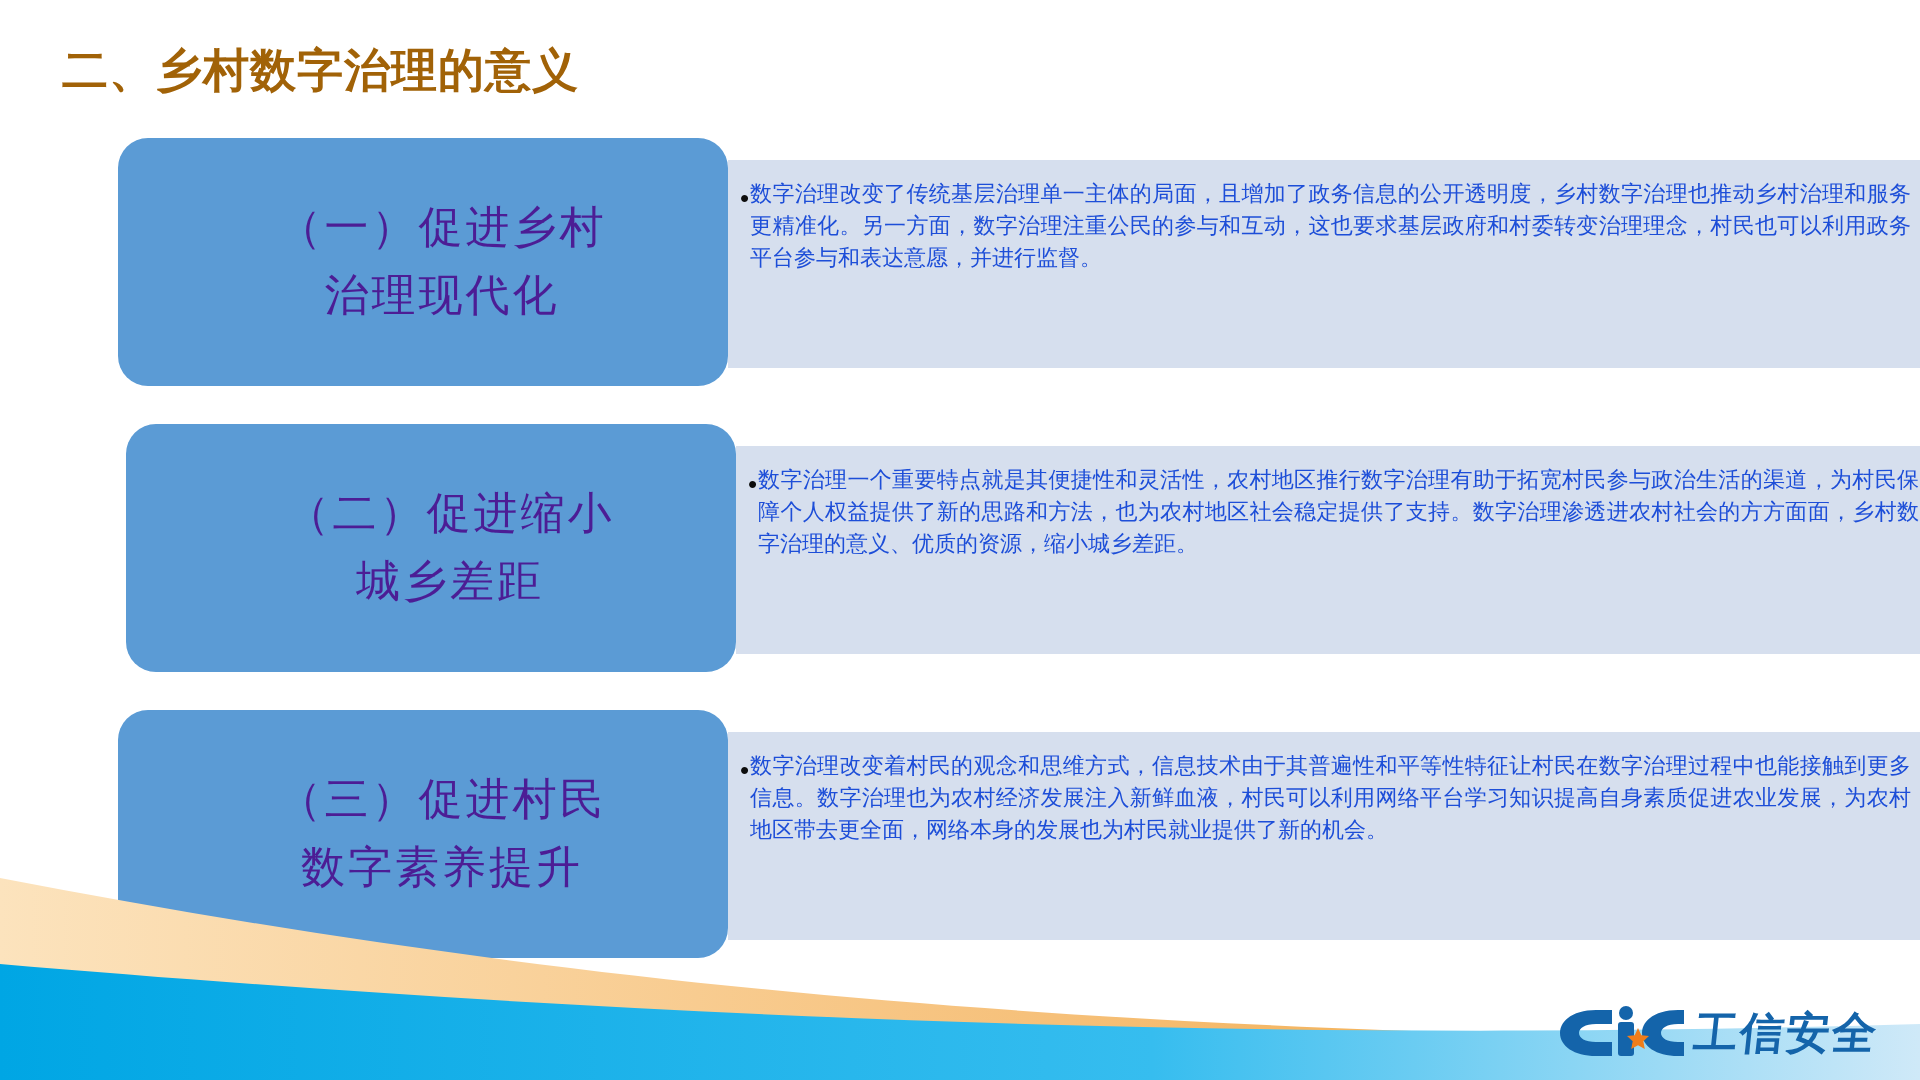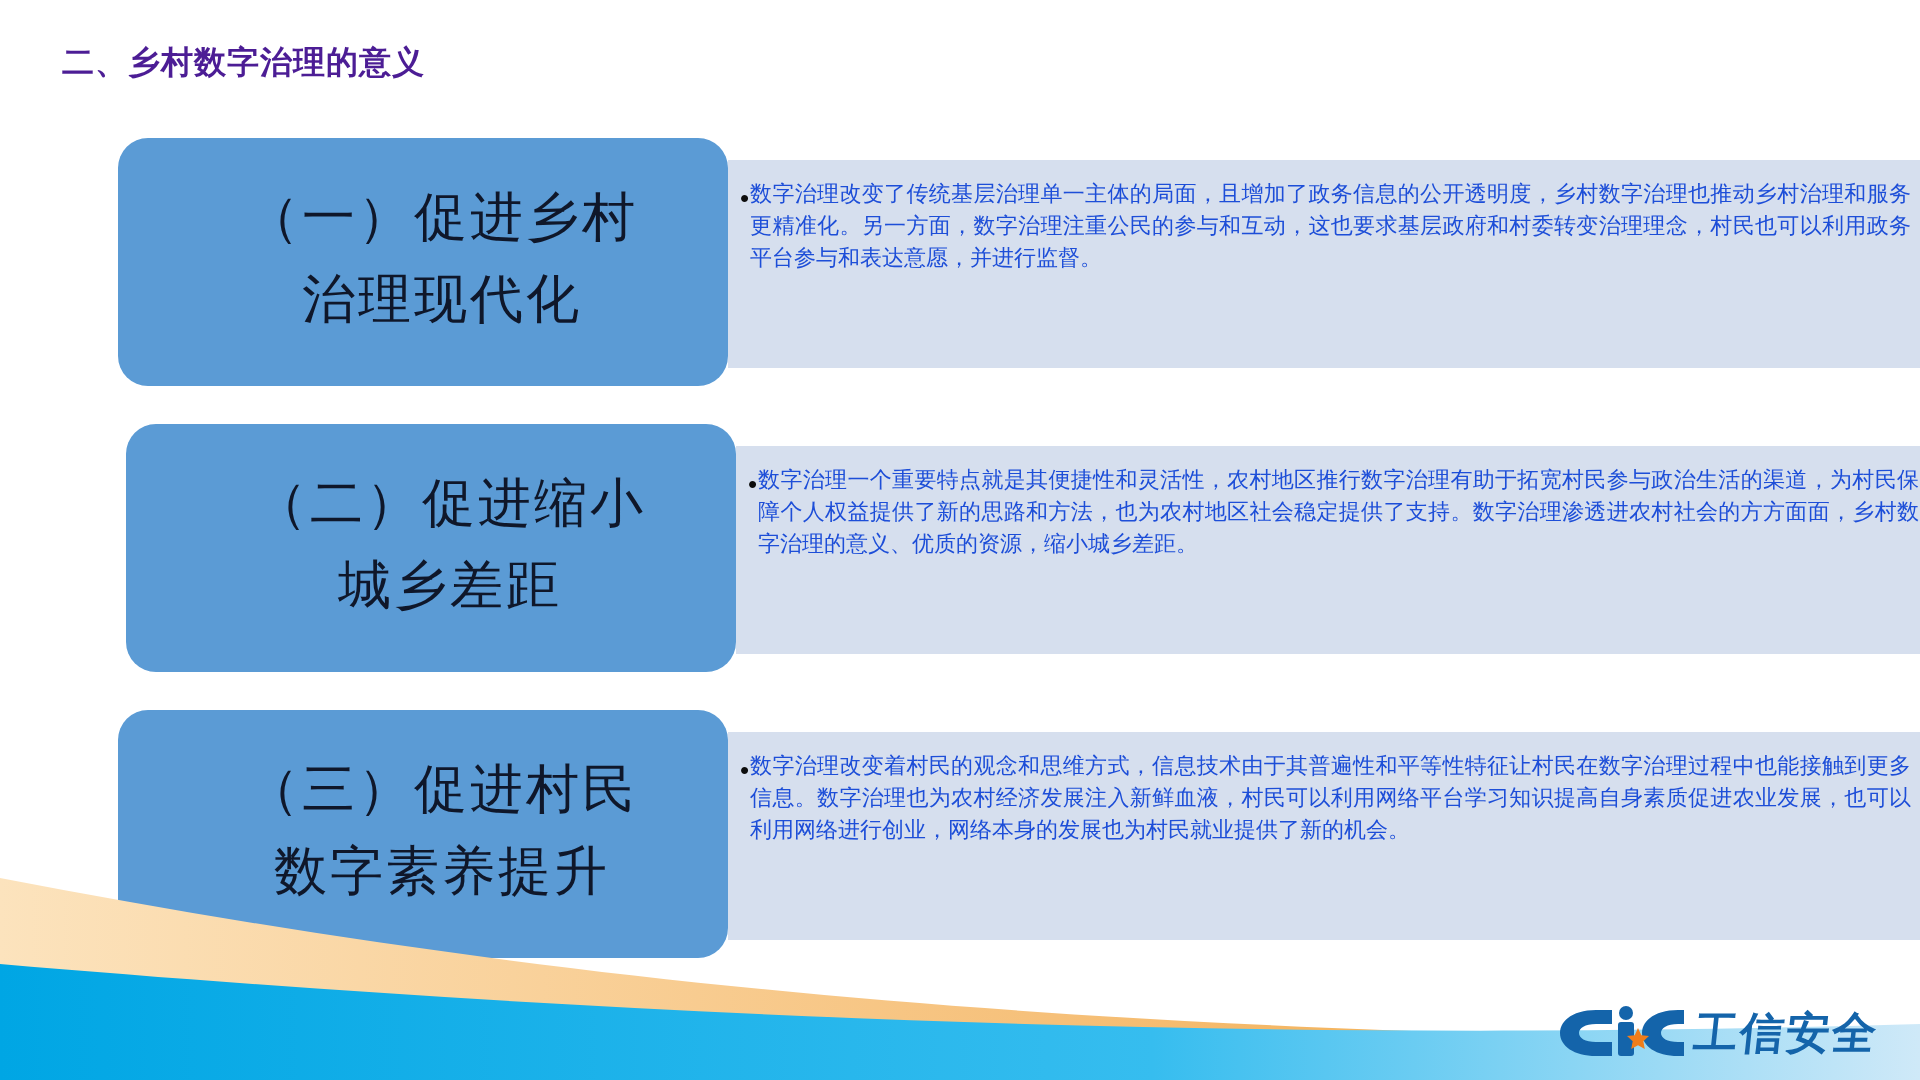--- a/index.html
+++ b/index.html
@@ -18,23 +18,23 @@
     height: 1080px;
     background: #ffffff;
     overflow: hidden;
   }
 
   
   #slide-title {
     position: absolute;
     left: 62px;
     top: 44px;
-    font-size: 32px;
+    font-size: 46px;
     font-weight: bold;
-    color: #4c1d95;
+    color: #a16207;
     letter-spacing: 1px;
     white-space: nowrap;
     line-height: 1.15;
   }
 
   
   .row {
     position: absolute;
     left: 118px;
     width: 1698px;
@@ -52,23 +52,23 @@
     width: 610px;
     height: 248px;
     background: #5b9bd5;
     border-radius: 30px;
     display: flex;
     align-items: center;
     justify-content: center;
     text-align: center;
   }
   .head-card-text {
-    color: #0f172a;
-    font-family: Liberation Mono, monospace;
-    font-size: 53px;
+    color: #4c1d95;
+    font-family: Liberation Serif, serif;
+    font-size: 44px;
     line-height: 1.55;
     letter-spacing: 3px;
     padding: 0 22px 0 60px;
     white-space: pre-line;
   }
 
   
   .body-panel {
     position: absolute;
     left: 610px;
@@ -163,21 +163,21 @@
     </div>
   </div>
 
   <div class="row" id="row-2">
     <div class="head-card">
       <div class="head-card-text">（三）促进村民
 数字素养提升</div>
     </div>
     <div class="body-panel">
       <span class="bullet-dot">•</span>
-      <div class="body-text">数字治理改变着村民的观念和思维方式，信息技术由于其普遍性和平等性特征让村民在数字治理过程中也能接触到更多信息。数字治理也为农村经济发展注入新鲜血液，村民可以利用网络平台学习知识提高自身素质促进农业发展，也可以利用网络进行创业，网络本身的发展也为村民就业提供了新的机会。</div>
+      <div class="body-text">数字治理改变着村民的观念和思维方式，信息技术由于其普遍性和平等性特征让村民在数字治理过程中也能接触到更多信息。数字治理也为农村经济发展注入新鲜血液，村民可以利用网络平台学习知识提高自身素质促进农业发展，为农村地区带去更全面，网络本身的发展也为村民就业提供了新的机会。</div>
     </div>
   </div>
 
   <svg id="bottom-deco" viewBox="0 0 1920 220" preserveAspectRatio="none">
     <defs>
       <linearGradient id="gradOrange" x1="0" y1="0" x2="1" y2="0">
         <stop offset="0%" stop-color="#fce3bd"></stop>
         <stop offset="55%" stop-color="#f6c079"></stop>
         <stop offset="100%" stop-color="#ef9f2f"></stop>
       </linearGradient>

